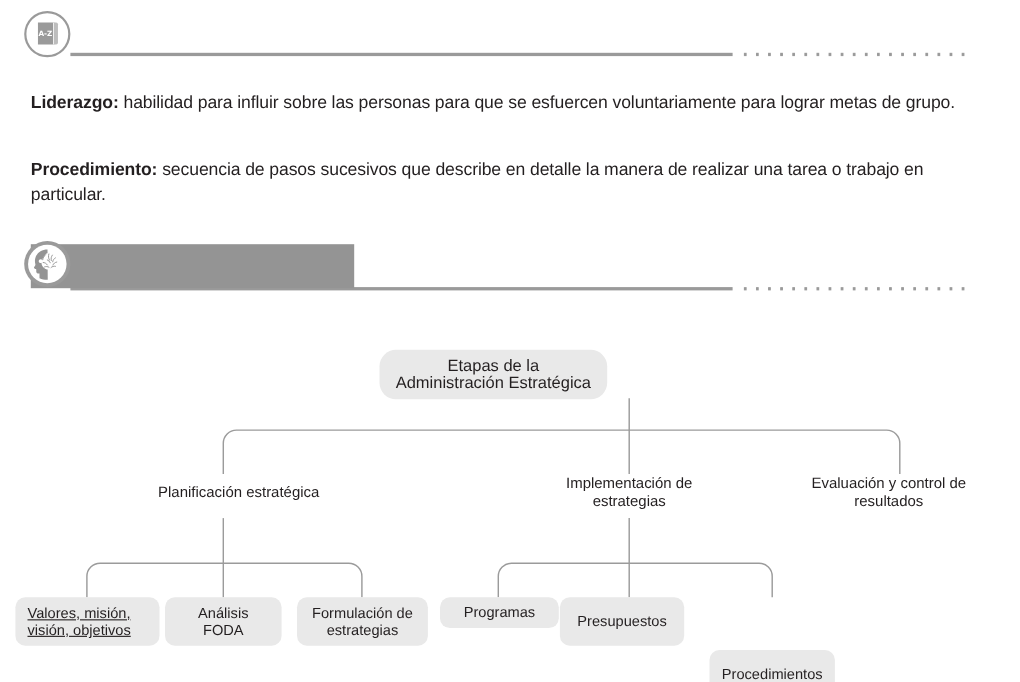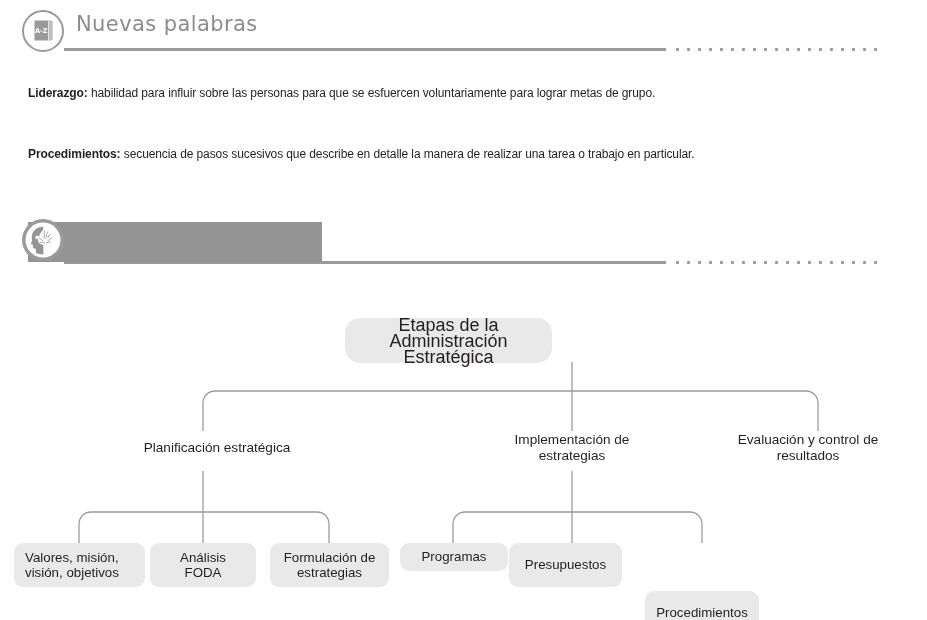--- a/index.html
+++ b/index.html
@@ -84,21 +84,21 @@
     background-image: radial-gradient(circle, #9a9a9a 1.4px, transparent 1.5px);
     background-size: 11px 3px;
     background-repeat: repeat-x;
     background-position: left center;
   }
 
   
   .para {
     position: absolute;
     font-family: "Liberation Sans", sans-serif;
-    font-size: 12px;
+    font-size: 16px;
     line-height: 23px;
     color: #231f20;
     letter-spacing: -0.1px;
   }
   .para b { font-weight: bold; }
 
   
   #diagram {
     position: absolute;
     left: 0;
@@ -119,21 +119,21 @@
     z-index: 2;
   }
   .node.boxed {
     background: #e9e9e9;
     border-radius: 9px;
   }
   .node.root {
     border-radius: 15px;
     justify-content: center;
     text-align: center;
-    font-size: 18px;
+    font-size: 15px;
     line-height: 16px;
     padding: 0 12px;
   }
   .node.leaf {
     font-size: 13.3px;
     line-height: 15.5px;
     padding: 0 11px;
   }
   .node.leaf.center { justify-content: center; text-align: center; }
   .node.plain {
@@ -152,29 +152,28 @@
   <div class="sec-dots" style="left:672px; top:44px; width:206px;"></div>
 
   <div class="sec-circle">
     <svg width="37" height="37" viewBox="0 0 37 37" aria-hidden="true">
       <path d="M10.5 8.5 h14 a2 2 0 0 1 2 2 v16 a2 2 0 0 1 -2 2 h-14 z" fill="#9a9a9a"></path>
       <path d="M24.5 8.5 h2.6 a1.6 1.6 0 0 1 1.6 1.6 v16.8 a1.6 1.6 0 0 1 -1.6 1.6 h-2.6 z" fill="#bdbdbd"></path>
       <rect x="24.2" y="8.5" width="0.9" height="20.0" fill="#efefef"></rect>
       <text x="17.3" y="20.6" text-anchor="middle" font-family="DejaVu Sans, sans-serif" font-size="6.6" font-weight="bold" fill="#ffffff">A-Z</text>
     </svg>
   </div>
-  <div class="sec-title">Nuevas palabras</div>
 </div>
 
 <div class="para" style="left:28px; top:82px; width:862px;">
   <b>Liderazgo:</b><span> habilidad para influir sobre las personas para que se esfuercen voluntariamente para lograr metas de grupo.</span>
 </div>
 
 <div class="para" style="left:28px; top:143px; width:862px;">
-  <b>Procedimientos:</b><span> secuencia de pasos sucesivos que describe en detalle la manera de realizar una tarea o trabajo en particular.</span>
+  <b>Procedimiento:</b><span> secuencia de pasos sucesivos que describe en detalle la manera de realizar una tarea o trabajo en particular.</span>
 </div>
 
 <div class="sec-header" style="top:210px;">
   <div class="sec-bar"></div>
   <div class="sec-rule" style="left:64px; top:51px; width:602px;"></div>
   <div class="sec-dots" style="left:672px; top:51px; width:206px;"></div>
 
   <div class="sec-circle filled" style="top:9px;">
     <svg width="42" height="42" viewBox="0 0 42 42" aria-hidden="true">
       <circle cx="21" cy="21" r="17.5" fill="#ffffff"></circle>
@@ -219,21 +218,21 @@
 </svg>
 
 <div class="node boxed root" style="left:345px; top:318px; width:207px; height:45px;">Etapas de la Administración Estratégica</div>
 
 <div class="node plain" style="left:125px; top:438px; width:184px; height:20px;">Planificación estratégica</div>
 
 <div class="node plain" style="left:487px; top:430px; width:170px; height:36px;">Implementación de estrategias</div>
 
 <div class="node plain" style="left:728px; top:430px; width:160px; height:36px;">Evaluación y control de resultados</div>
 
-<div class="node boxed leaf" style="left:14px; top:543px; width:131px; height:44px;">Valores, misión, visión, objetivos</div>
+<div class="node boxed leaf" style="left:14px; top:543px; width:131px; height:44px;text-decoration:underline;">Valores, misión, visión, objetivos</div>
 
 <div class="node boxed leaf center" style="left:150px; top:543px; width:106px; height:44px;">Análisis FODA</div>
 
 <div class="node boxed leaf center" style="left:270px; top:543px; width:119px; height:44px;">Formulación de estrategias</div>
 
 <div class="node boxed leaf center" style="left:400px; top:543px; width:108px; height:28px;">Programas</div>
 
 <div class="node boxed leaf center" style="left:509px; top:543px; width:113px; height:44px;">Presupuestos</div>
 
 <div class="node boxed leaf center" style="left:645px; top:543px; width:114px; height:44px;margin-top:48px;">Procedimientos</div>

